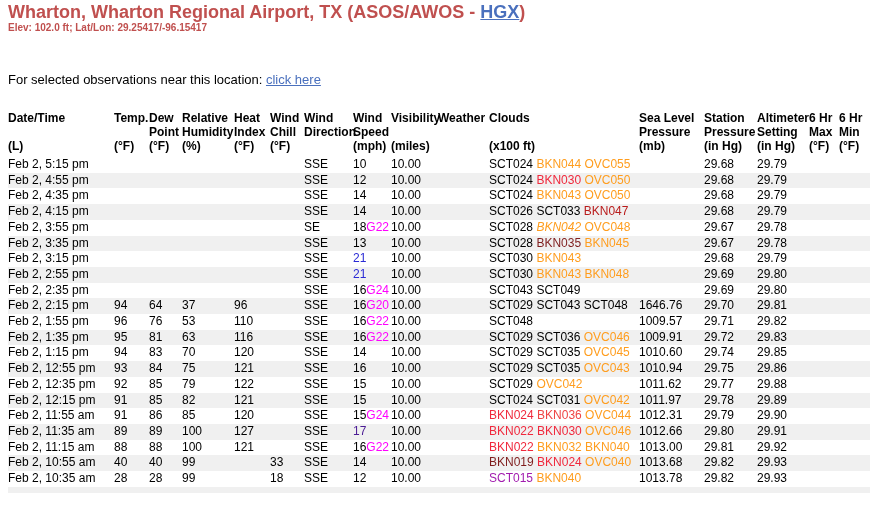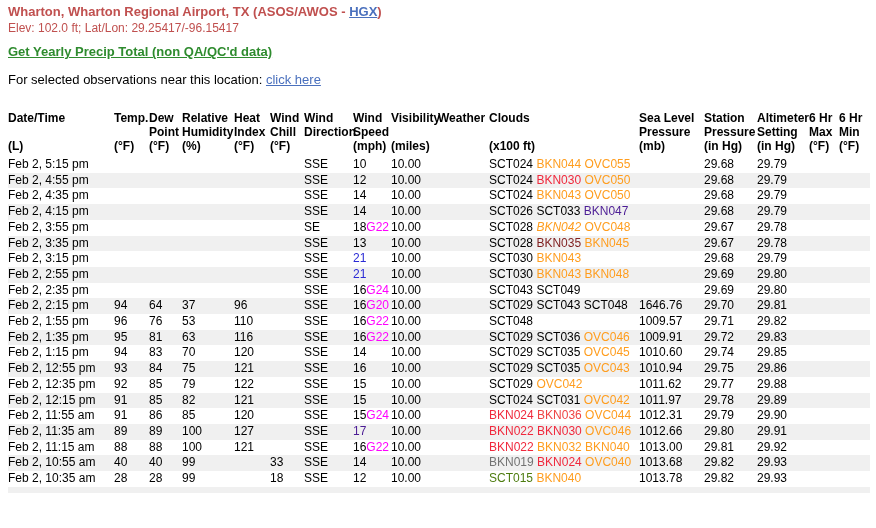--- a/index.html
+++ b/index.html
@@ -2,23 +2,23 @@
 <html><head>
 <meta charset="utf-8">
 <style>
   html,body{margin:0;padding:0;background:#ffffff;}
   body{
     width:876px;height:528px;overflow:hidden;
     padding:4px 0 0 8px;box-sizing:border-box;
     font-family:"Liberation Sans","DejaVu Sans",sans-serif;
     color:#000;
   }
-  .title-line{color:#c0504f;font-weight:bold;font-size:13px;line-height:16px;white-space:nowrap;}
+  .title-line{color:#c0504f;font-weight:bold;font-size:18px;line-height:16px;white-space:nowrap;}
   .title-line a{color:#4a70bd;text-decoration:underline;cursor:pointer;}
-  .subtitle-line{color:#c0504f;font-weight:normal;font-size:12px;line-height:16px;white-space:nowrap;}
+  .subtitle-line{color:#c0504f;font-weight:bold;font-size:10px;line-height:16px;white-space:nowrap;}
   .links-block{margin-top:9px;font-size:13px;line-height:14px;}
   .green-link{color:#2e8b2e;font-weight:bold;text-decoration:underline;cursor:pointer;display:inline-block;}
   .note-line{font-size:13px;color:#000;}
   .blue-link{color:#4a70bd;text-decoration:underline;cursor:pointer;}
 
   table.obs{
     border-collapse:collapse;table-layout:fixed;
     margin-top:24px;width:862px;
   }
   table.obs th{
@@ -39,21 +39,21 @@
 
 <div>
 
   <div class="title-line">
     <span>Wharton, Wharton Regional Airport, TX (ASOS/AWOS - </span><a>HGX</a><span>)</span>
   </div>
 
   <div class="subtitle-line">Elev: 102.0 ft; Lat/Lon: 29.25417/-96.15417</div>
 
   <div class="links-block">
-    <a class="green-link">Get Yearly Precip Total (non QA/QC'd data)</a><br>
+    <br>
     <br>
     <span class="note-line">For selected observations near this location: </span><a class="blue-link">click here</a>
   </div>
 
   <table class="obs">
     <colgroup id="obs-colgroup">
         <col style="width: 106px;">
         <col style="width: 35px;">
         <col style="width: 33px;">
         <col style="width: 52px;">
@@ -213,21 +213,21 @@
           <td>Feb 2, 4:15 pm</td>
           <td></td>
           <td></td>
           <td></td>
           <td></td>
           <td></td>
           <td>SSE</td>
           <td><span style="color: rgb(0, 0, 0);">14</span></td>
           <td>10.00</td>
           <td></td>
-          <td><span style="color: rgb(0, 0, 0);">SCT026</span> <span style="color: rgb(0, 0, 0);">SCT033</span> <span style="color: #4c1d95;">BKN047</span></td>
+          <td><span style="color: rgb(0, 0, 0);">SCT026</span> <span style="color: rgb(0, 0, 0);">SCT033</span> <span style="color: #b91c1c;">BKN047</span></td>
           <td></td>
           <td>29.68</td>
           <td>29.79</td>
           <td></td>
           <td></td>
         </tr>
         <tr>
           <td>Feb 2, 3:55 pm</td>
           <td></td>
           <td></td>
@@ -501,39 +501,39 @@
           <td>Feb 2, 10:55 am</td>
           <td>40</td>
           <td>40</td>
           <td>99</td>
           <td></td>
           <td>33</td>
           <td>SSE</td>
           <td><span style="color: rgb(0, 0, 0);">14</span></td>
           <td>10.00</td>
           <td></td>
-          <td><span style="color: #737373;">BKN019</span> <span style="color: rgb(240, 40, 60);">BKN024</span> <span style="color: rgb(255, 157, 30);">OVC040</span></td>
+          <td><span style="color: #7f1d1d;">BKN019</span> <span style="color: rgb(240, 40, 60);">BKN024</span> <span style="color: rgb(255, 157, 30);">OVC040</span></td>
           <td>1013.68</td>
           <td>29.82</td>
           <td>29.93</td>
           <td></td>
           <td></td>
         </tr>
         <tr>
           <td>Feb 2, 10:35 am</td>
           <td>28</td>
           <td>28</td>
           <td>99</td>
           <td></td>
           <td>18</td>
           <td>SSE</td>
           <td><span style="color: rgb(0, 0, 0);">12</span></td>
           <td>10.00</td>
           <td></td>
-          <td><span style="color: #4d7c0f;">SCT015</span> <span style="color: rgb(255, 157, 30);">BKN040</span></td>
+          <td><span style="color: #a21caf;">SCT015</span> <span style="color: rgb(255, 157, 30);">BKN040</span></td>
           <td>1013.78</td>
           <td>29.82</td>
           <td>29.93</td>
           <td></td>
           <td></td>
         </tr>
         <tr class="alt partial">
           <td colspan="16"></td>
         </tr>
       </tbody>

